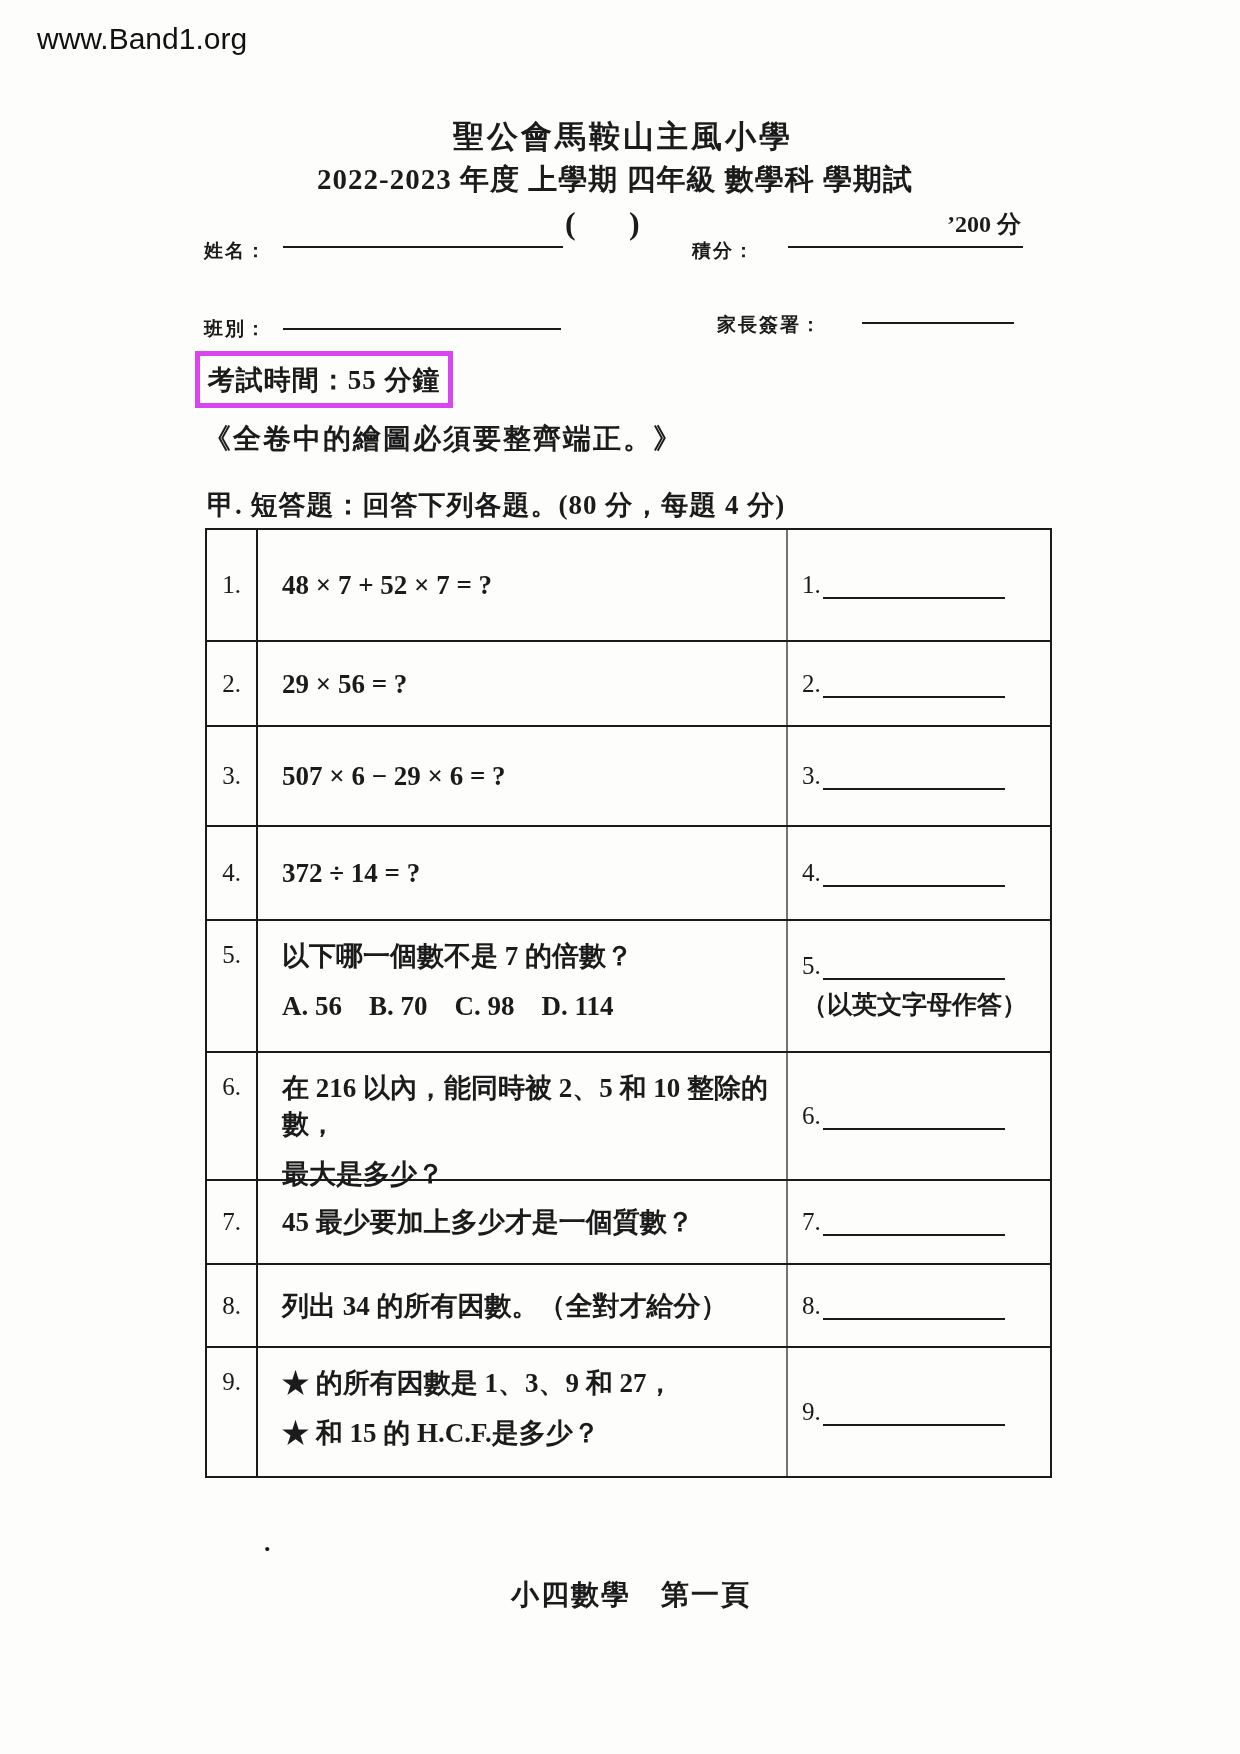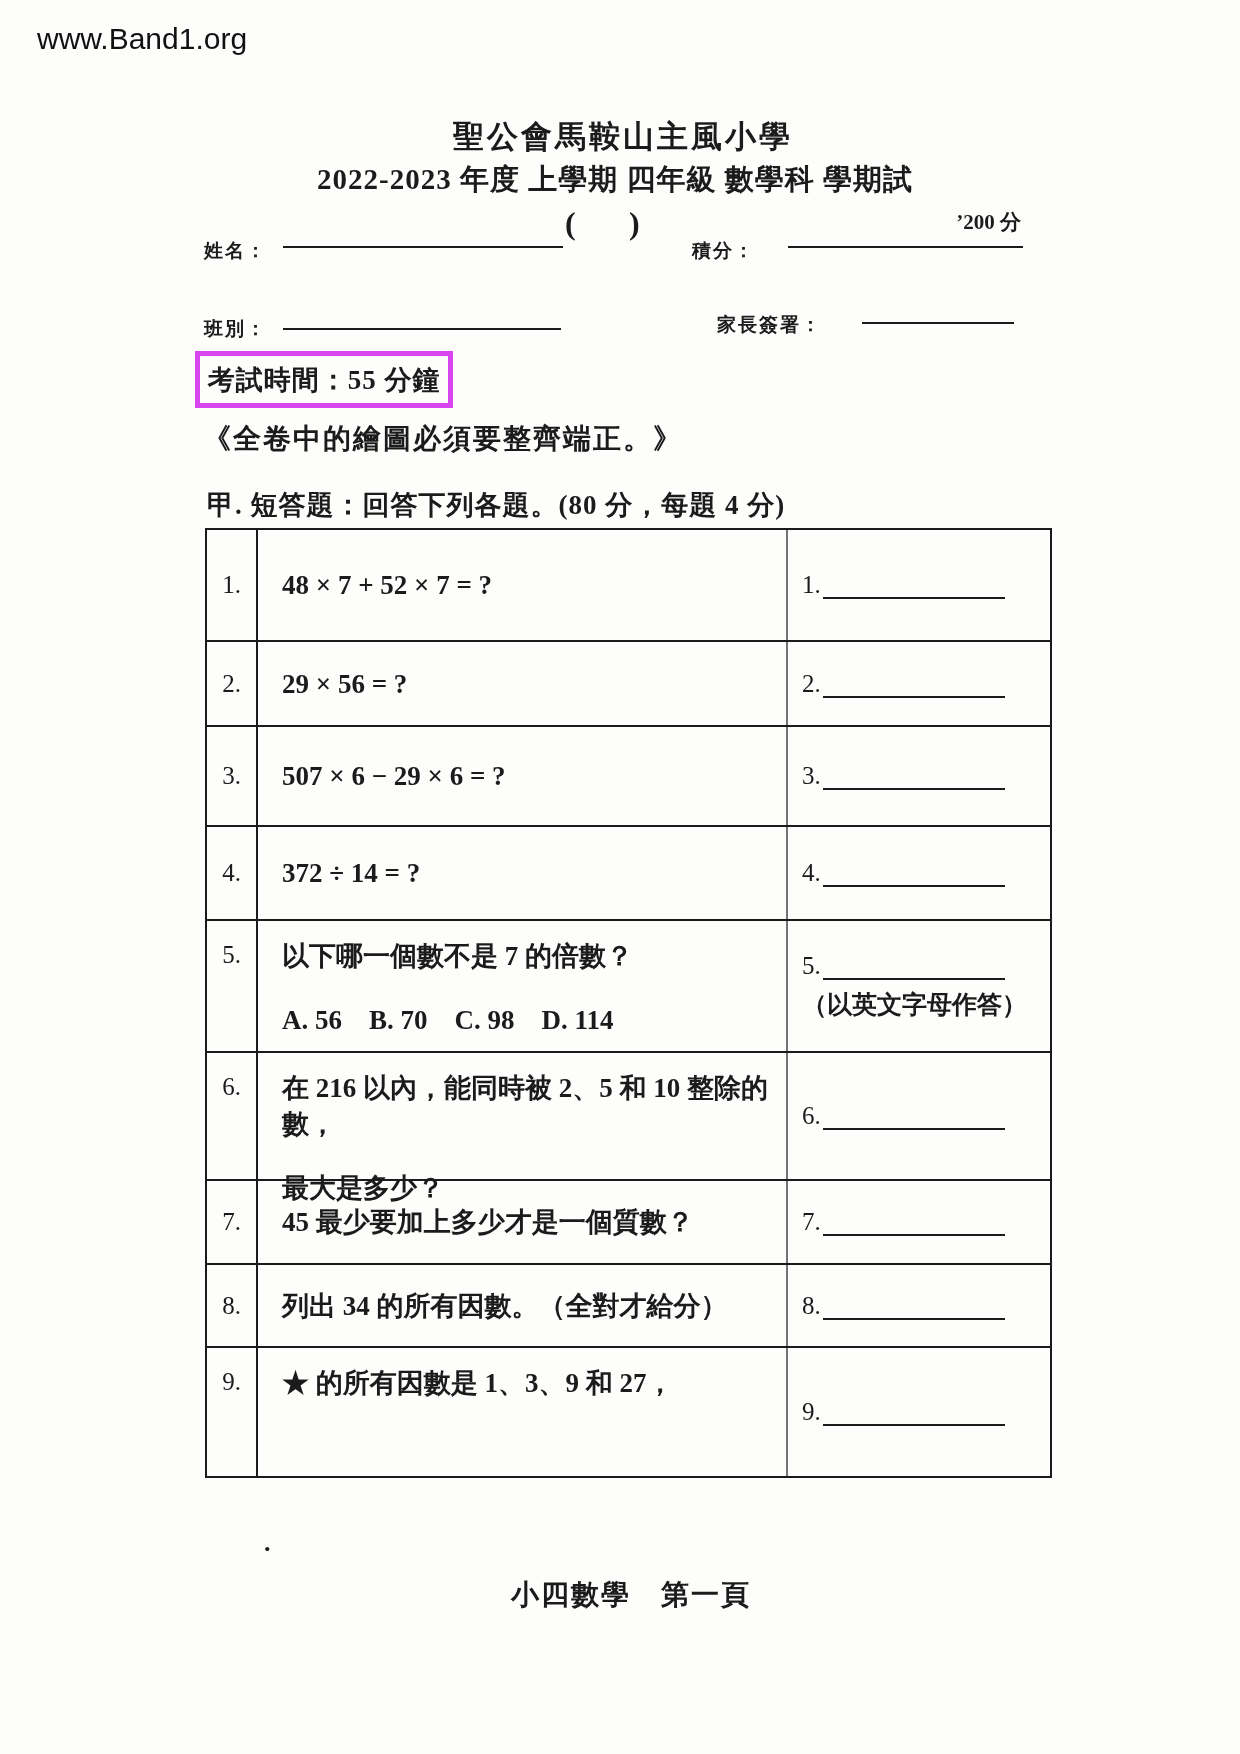--- a/index.html
+++ b/index.html
@@ -22,21 +22,21 @@
   }
   .exam-title{
     position:absolute;left:0;top:160px;width:1230px;
     text-align:center;font-size:29px;font-weight:bold;letter-spacing:1px;
   }
   .flabel{position:absolute;font-size:19px;font-weight:bold;letter-spacing:2px;margin-top:28px;}
   .uline{position:absolute;border-bottom:2px solid #1b1b1b;height:0;}
   .paren{position:absolute;font-size:32px;font-weight:bold;}
   .score-value{
     position:absolute;left:788px;top:208px;width:233px;
-    text-align:right;font-size:21px;font-weight:bold;
+    text-align:right;font-size:24px;font-weight:bold;
   }
   .time-box{
     position:absolute;left:195px;top:351px;width:248px;height:47px;
     border:5px solid #d946ef;
     display:flex;align-items:center;justify-content:center;
     font-size:27px;font-weight:bold;letter-spacing:1px;
   }
   .notice{
     position:absolute;left:203px;top:420px;
     font-size:28px;font-weight:bold;letter-spacing:2px;
@@ -62,21 +62,21 @@
   .cell.q{
     flex:1;border-right:2px solid #737373;
     padding-left:24px;padding-right:10px;
     display:flex;flex-direction:column;justify-content:center;
   }
   .cell.a{
     width:262px;padding-left:14px;padding-right:8px;
     display:flex;flex-direction:column;justify-content:center;
   }
   .q-line{font-size:27px;font-weight:bold;line-height:36px;}
-  .q-line + .q-line{margin-top:28px;}
+  .q-line + .q-line{margin-top:14px;}
   .trow.two .cell.num{align-items:flex-start;padding-top:20px;}
   .trow.two .cell.q{justify-content:flex-start;padding-top:17px;}
   .a-line{display:flex;align-items:flex-end;font-size:25px;}
   .ans-blank{
     display:inline-block;flex:0 0 auto;width:182px;
     border-bottom:2px solid #1b1b1b;height:1.05em;margin-left:2px;
   }
   .a-note{font-size:25px;font-weight:bold;margin-top:8px;white-space:nowrap;}
   .footer{
     position:absolute;left:0;top:1576px;width:1262px;
@@ -219,20 +219,21 @@
             <span>8.</span>
             <span class="ans-blank"></span>
           </div>
         </div>
     </div>
 
     <div class="trow two" style="height:130px">
       <div class="cell num">9.</div>
       <div class="cell q">
         <div class="q-line">★ 的所有因數是 1、3、9 和 27，</div>
+        <div class="q-line">★ 和 15 的 H.C.F.是多少？</div>
       </div>
       <div class="cell a">
           <div class="a-line">
             <span>9.</span>
             <span class="ans-blank"></span>
           </div>
         </div>
     </div>
 
   </div>

